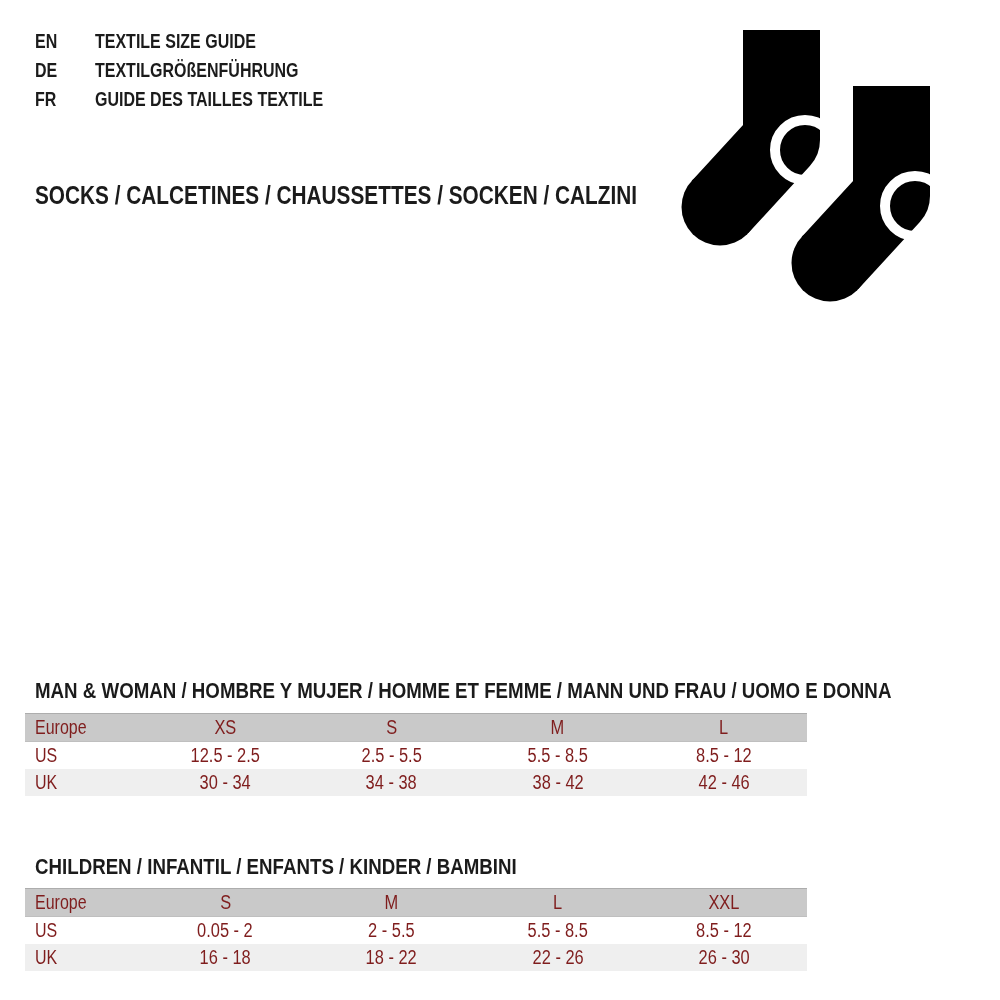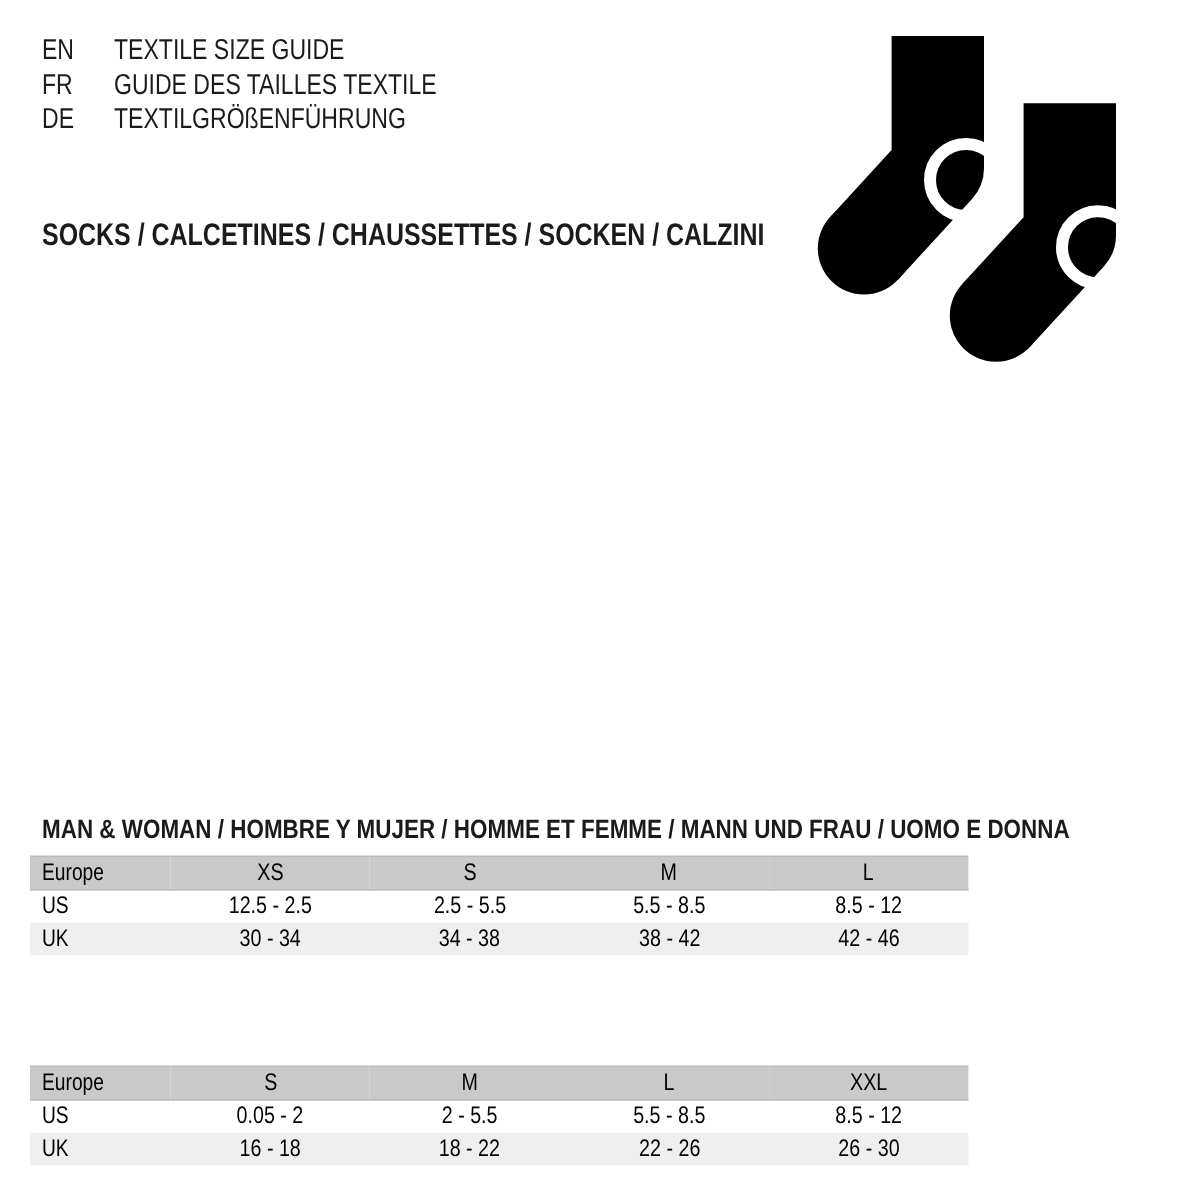--- a/index.html
+++ b/index.html
@@ -6,40 +6,40 @@
   .page {
     position:relative; width:1000px; height:1000px; background:#ffffff;
     font-family:"Liberation Sans", sans-serif; overflow:hidden;
   }
   
   .cond   { display:inline-block; transform:scaleX(0.80); transform-origin:0 50%; white-space:nowrap; }
   .cond85 { display:inline-block; transform:scaleX(0.85); transform-origin:0 50%; white-space:nowrap; }
   .condc  { display:inline-block; transform:scaleX(0.82); transform-origin:50% 50%; white-space:nowrap; }
 
   .lang-list { position:absolute; left:35px; top:27px; color:#1b1b1b; }
-  .lang-row  { display:flex; height:29px; line-height:29px; font-size:24px; font-weight:normal;align-items:flex-end; }
+  .lang-row  { display:flex; height:29px; line-height:29px; font-size:20px; font-weight:bold;align-items:flex-end; }
   .lang-code { width:60px; }
 
   .category-heading {
     position:absolute; left:35px; top:182px; font-size:26px; font-weight:bold;
     line-height:26px; color:#1b1b1b;
   }
 
   .socks-svg { position:absolute; left:660px; top:20px; }
 
   .table-title {
     position:absolute; left:35px; font-size:22px; font-weight:bold; line-height:22px; color:#1b1b1b;
   }
   .title-men      { top:680px; }
   .title-children { top:856px; }
 
   .size-table {
     position:absolute; left:25px; width:782px;
     border-collapse:collapse; table-layout:fixed;
-    font-size:20px; color:#000000;
+    font-size:20px; color:#7f1d1d;
   }
   .table-men      { top:713px; }
   .table-children { top:888px; }
 
   .size-table th, .size-table td {
     padding:0; height:27px; font-weight:400; text-align:center; vertical-align:middle;
   }
   .size-table thead tr {
     background:#c9c9c9; height:26px;
     border-top:1px solid #adadad; border-bottom:1px solid #bfbfbf;
@@ -55,26 +55,26 @@
 <body>
 
 <div class="page">
 
   <div class="lang-list">
     <div class="lang-row">
       <span class="lang-code"><span class="cond">EN</span></span>
       <span class="cond">TEXTILE SIZE GUIDE</span>
     </div>
     <div class="lang-row">
+      <span class="lang-code"><span class="cond">DE</span></span>
+      <span class="cond">TEXTILGRÖßENFÜHRUNG</span>
+    </div>
+    <div class="lang-row">
       <span class="lang-code"><span class="cond">FR</span></span>
       <span class="cond">GUIDE DES TAILLES TEXTILE</span>
-    </div>
-    <div class="lang-row">
-      <span class="lang-code"><span class="cond">DE</span></span>
-      <span class="cond">TEXTILGRÖßENFÜHRUNG</span>
     </div>
   </div>
 
   <div class="category-heading">
     <span class="cond">SOCKS / CALCETINES / CHAUSSETTES / SOCKEN / CALZINI</span>
   </div>
 
   <svg class="socks-svg" width="300" height="300" viewBox="660 20 300 300" xmlns="http://www.w3.org/2000/svg" aria-hidden="true">
     <g id="sock">
       <path d="M781.5 30 L781.5 140 L720 207" fill="none" stroke="#000000" stroke-width="77" stroke-linejoin="round" stroke-linecap="butt"></path>
@@ -115,20 +115,23 @@
       <tr class="alt">
         <td><span class="cond">UK</span></td>
         <td><span class="condc">30 - 34</span></td>
         <td><span class="condc">34 - 38</span></td>
         <td><span class="condc">38 - 42</span></td>
         <td><span class="condc">42 - 46</span></td>
       </tr>
     </tbody>
   </table>
 
+  <div class="table-title title-children">
+    <span class="cond85">CHILDREN / INFANTIL / ENFANTS / KINDER / BAMBINI</span>
+  </div>
   <table class="size-table table-children">
     <colgroup>
       <col class="col-region">
         <col class="col-size">
         <col class="col-size">
         <col class="col-size">
         <col class="col-size">
     </colgroup>
     <thead>
       <tr>

